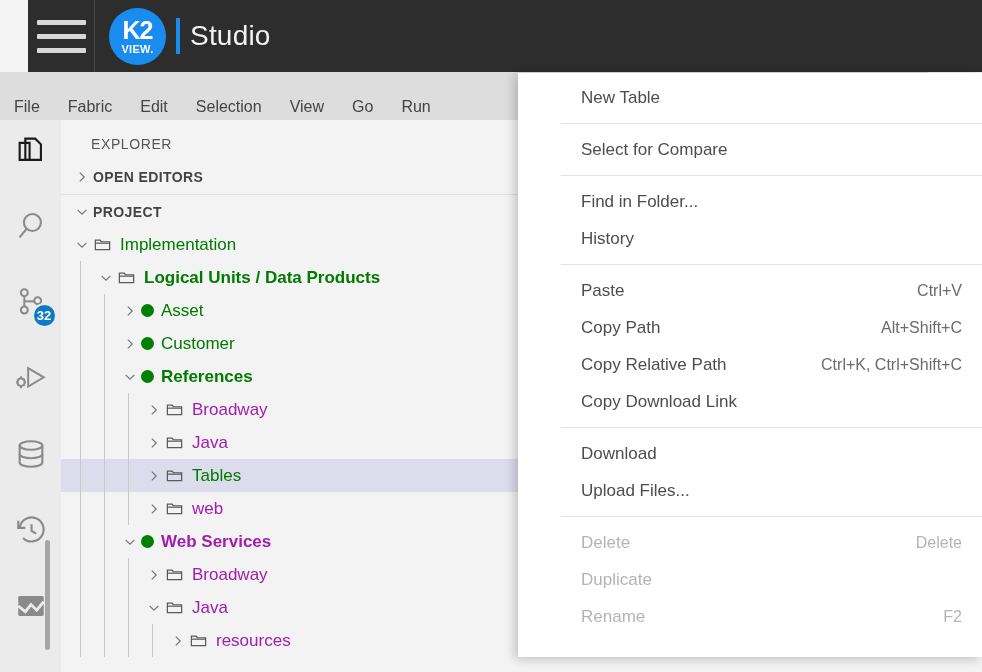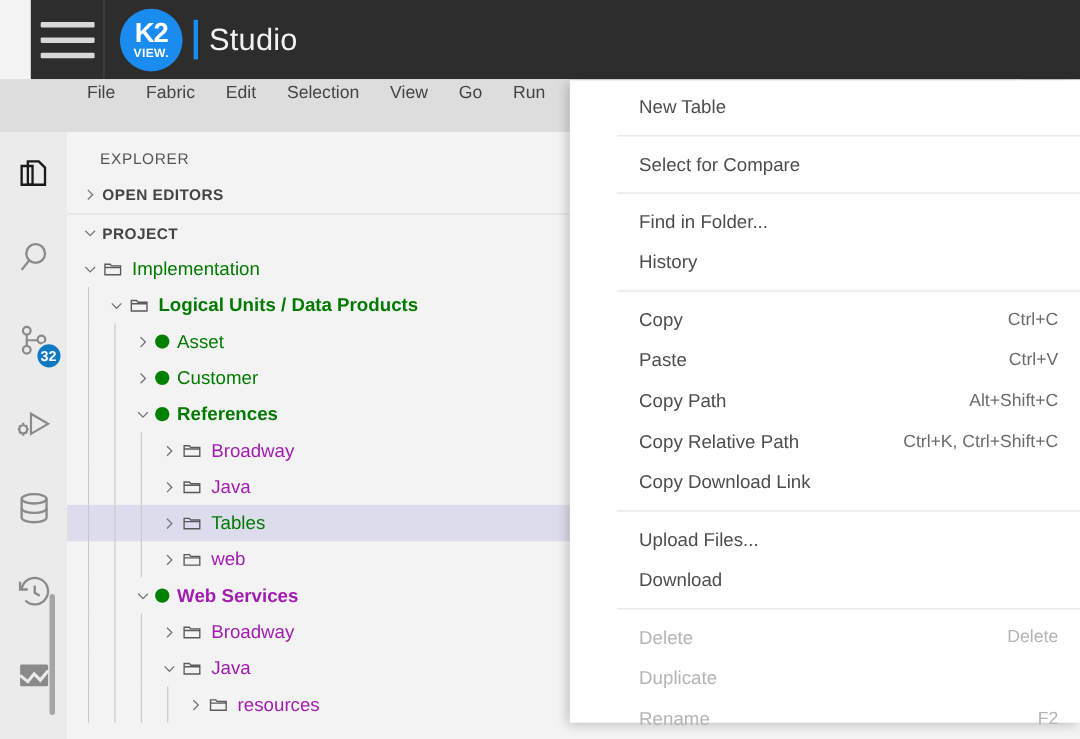--- a/index.html
+++ b/index.html
@@ -29,31 +29,31 @@
     color: #fff; line-height: 1;
   }
   .logo-k2 { font-size: 25px; font-weight: bold; letter-spacing: -1px; }
   .logo-view { font-size: 11px; font-weight: bold; letter-spacing: 0.3px; margin-top: 1px; }
   .brand-divider { width: 4px; height: 36px; background: #1a8cf0; margin: 0 10px 0 10px; }
   .brand-title { color: #f2f2f2; font-size: 28px; font-weight: 400; letter-spacing: 0.2px; }
 
   
   .menubar {
     position: absolute; left: 0; top: 72px; width: 928px; height: 48px;
-    background: #dddddd; display: flex; align-items: flex-start; padding-left: 65px;
+    background: #dddddd; display: flex; align-items: flex-end; 
   }
   .menubar-item {
     font-size: 16px; color: #444; padding: 4px 14px; cursor: default; white-space: nowrap;
   }
 
   
   .activitybar {
     position: absolute; left: 0; top: 120px; width: 61px; height: 552px;
     background: #ebebeb; display: flex; flex-direction: column; align-items: center;
-    padding-top: 14px; gap: 24px;
+    padding-top: 6px; gap: 24px;
   }
   .act-item {
     width: 52px; height: 52px; display: flex; align-items: center; justify-content: center;
     position: relative; cursor: pointer; color: #8a8a8a;
   }
   .act-item.active { color: #1a1a1a; }
   .act-badge {
     position: absolute; right: 0px; bottom: 2px;
     min-width: 25px; height: 25px; border-radius: 50%;
     background: #0e7ac4; color: #fff; font-size: 13px; font-weight: bold;
@@ -435,44 +435,40 @@
       </div>
       <div class="ctx-sep"></div>
       <div class="ctx-item">
         <span>Find in Folder...</span>
       </div>
       <div class="ctx-item">
         <span>History</span>
       </div>
       <div class="ctx-sep"></div>
       <div class="ctx-item">
-        <span>Copy</span>
-        <span class="ctx-shortcut">Ctrl+C</span>
-      </div>
-      <div class="ctx-item">
         <span>Paste</span>
         <span class="ctx-shortcut">Ctrl+V</span>
       </div>
       <div class="ctx-item">
         <span>Copy Path</span>
         <span class="ctx-shortcut">Alt+Shift+C</span>
       </div>
       <div class="ctx-item">
         <span>Copy Relative Path</span>
         <span class="ctx-shortcut">Ctrl+K, Ctrl+Shift+C</span>
       </div>
       <div class="ctx-item">
         <span>Copy Download Link</span>
       </div>
       <div class="ctx-sep"></div>
       <div class="ctx-item">
+        <span>Download</span>
+      </div>
+      <div class="ctx-item">
         <span>Upload Files...</span>
-      </div>
-      <div class="ctx-item">
-        <span>Download</span>
       </div>
       <div class="ctx-sep"></div>
       <div class="ctx-item disabled">
         <span>Delete</span>
         <span class="ctx-shortcut">Delete</span>
       </div>
       <div class="ctx-item disabled">
         <span>Duplicate</span>
       </div>
       <div class="ctx-item disabled">

